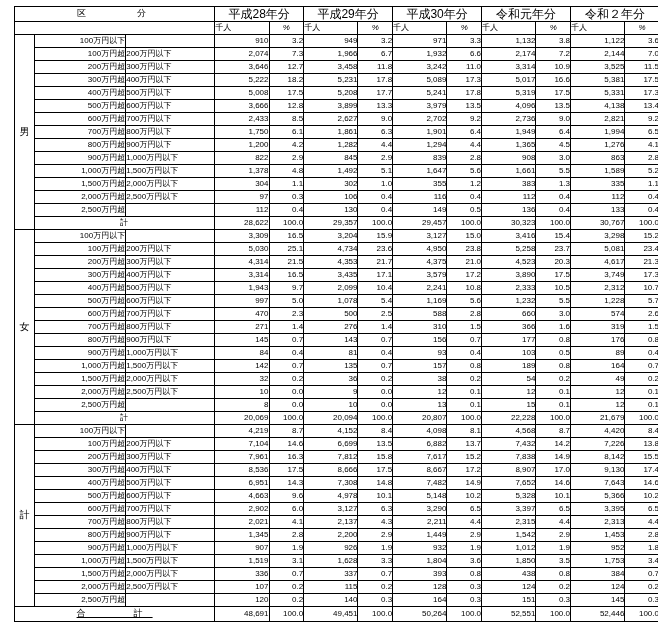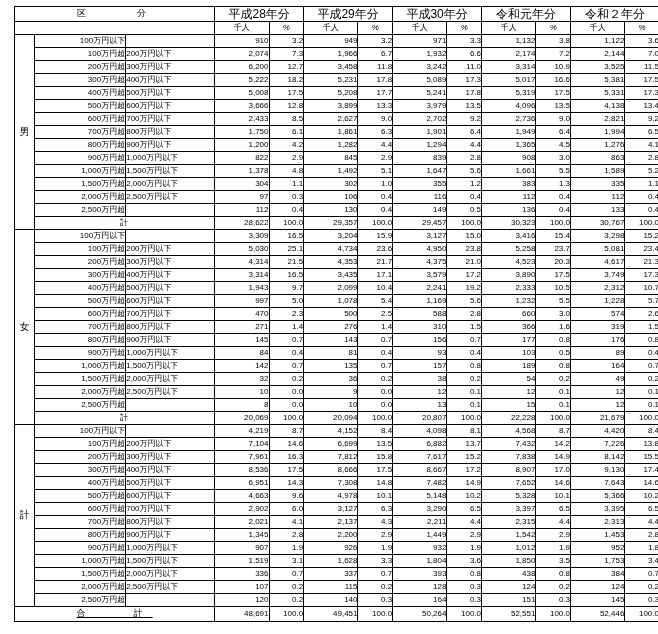--- a/index.html
+++ b/index.html
@@ -41,21 +41,21 @@
     text-align: center;
     font-size: 9px;
     letter-spacing: 6px;
     padding-left: 4px;
   }
   .hdr-year {
     text-align: center;
     font-size: 12px;
   }
   .sub-unit {
-    text-align: center;
+    text-align: left;
     font-size: 8px;
   }
   .sub-pct {
     text-align: center;
     font-size: 8px;
     font-style: italic;
   }
   
   .grp {
     text-align: center;
@@ -166,21 +166,21 @@
           <td class="num">1,932</td>
           <td class="pct">6.6</td>
           <td class="num">2,174</td>
           <td class="pct">7.2</td>
           <td class="num">2,144</td>
           <td class="pct">7.0</td>
         </tr>
         <tr>
           <td class="lo">200万円超</td>
           <td class="hi">300万円以下</td>
-          <td class="num">6,200</td>
+          <td class="num">3,646</td>
           <td class="pct">12.7</td>
           <td class="num">3,458</td>
           <td class="pct">11.8</td>
           <td class="num">3,242</td>
           <td class="pct">11.0</td>
           <td class="num">3,314</td>
           <td class="pct">10.9</td>
           <td class="num">3,525</td>
           <td class="pct">11.5</td>
         </tr>
@@ -409,21 +409,21 @@
           <td class="pct">17.3</td>
         </tr>
         <tr>
           <td class="lo">400万円超</td>
           <td class="hi">500万円以下</td>
           <td class="num">1,943</td>
           <td class="pct">9.7</td>
           <td class="num">2,099</td>
           <td class="pct">10.4</td>
           <td class="num">2,241</td>
-          <td class="pct">19.2</td>
+          <td class="pct">10.8</td>
           <td class="num">2,333</td>
           <td class="pct">10.5</td>
           <td class="num">2,312</td>
           <td class="pct">10.7</td>
         </tr>
         <tr>
           <td class="lo">500万円超</td>
           <td class="hi">600万円以下</td>
           <td class="num">997</td>
           <td class="pct">5.0</td>

